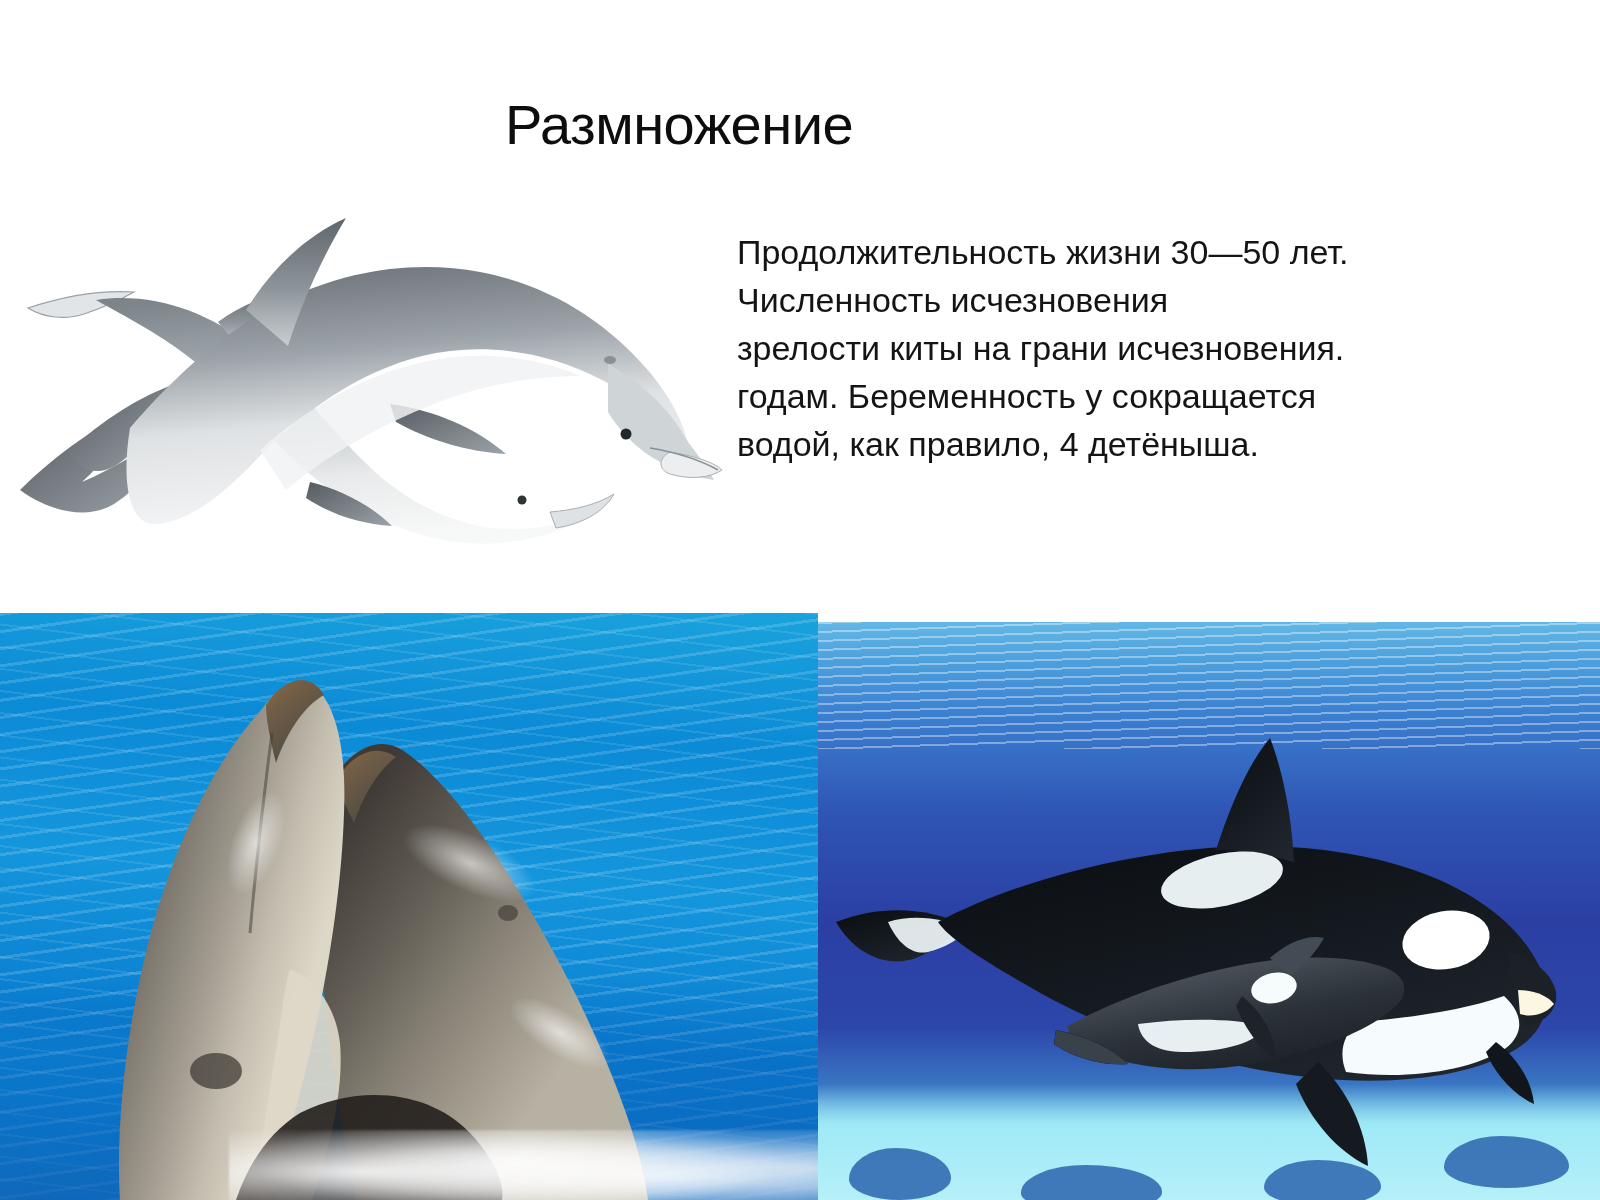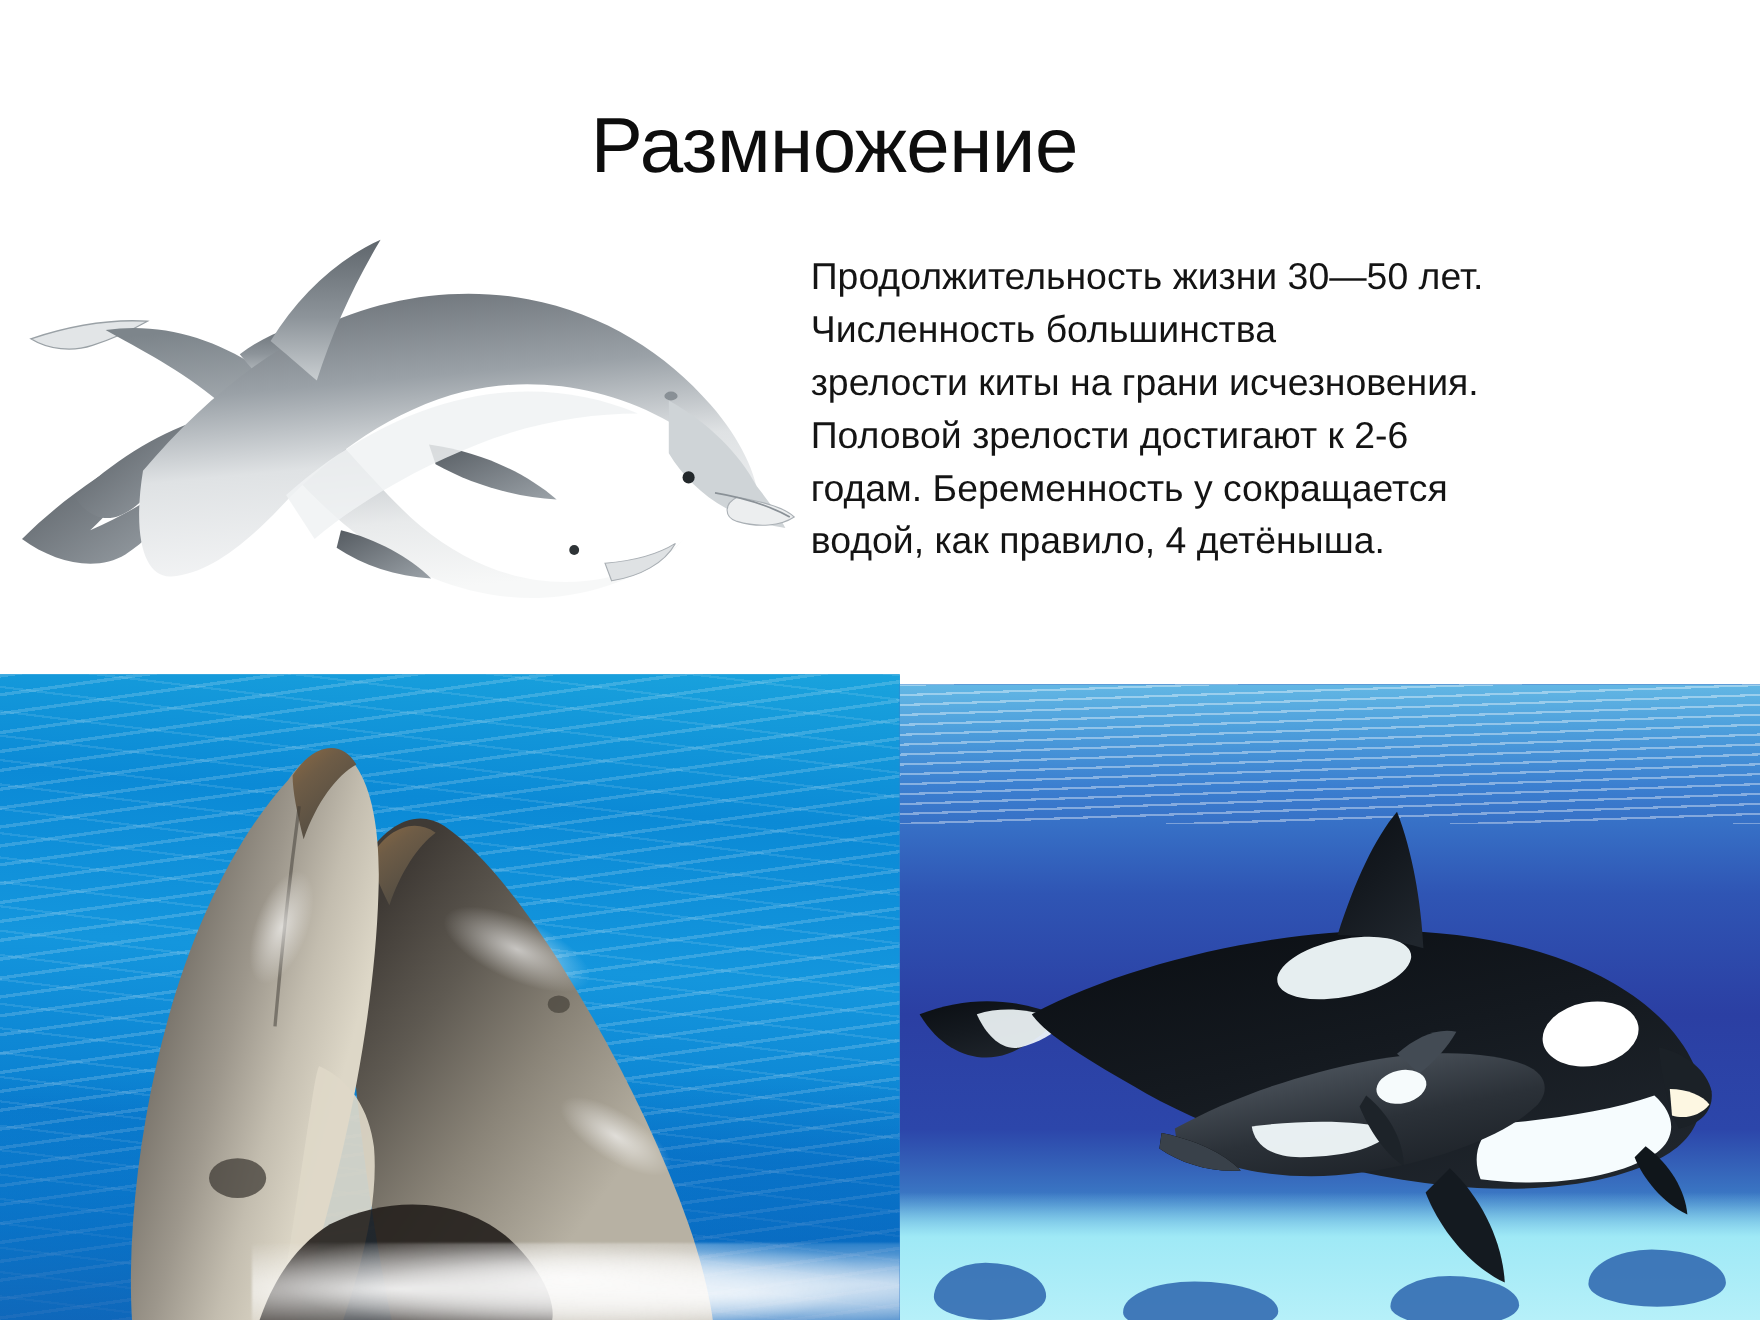--- a/index.html
+++ b/index.html
@@ -14,27 +14,26 @@
     position:relative;
     width:1600px; height:1200px;
     background:#ffffff;
   }
 
   
   .slide-title {
     position:absolute;
     left:505px; top:96px;
     width:700px;
-    font-size:71px;
+    font-size:56px;
     font-weight:400;
     line-height:1.05;
     letter-spacing:-0.5px;
     color:#0d0d0d;
     white-space:nowrap;
-    margin-left:32px;
   }
 
   
   .body-text {
     position:absolute;
     left:737px; top:228px;
     width:680px;
     font-size:34px;
     line-height:48px;
     color:#141414;
@@ -119,23 +118,22 @@
 </style>
 </head>
 <body>
 
 <div class="slide">
 
   <h1 class="slide-title">Размножение</h1>
 
   <div class="body-text">
     <p>Продолжительность жизни 30—50 лет.</p>
-    <p>Численность большинства</p>
+    <p>Численность исчезновения</p>
     <p>зрелости киты на грани исчезновения.</p>
-    <p>Половой зрелости достигают к 2-6</p>
     <p>годам. Беременность у сокращается</p>
     <p>водой, как правило, 4 детёныша.</p>
   </div>
 
   <div class="illus">
     <svg viewBox="0 0 715 400" preserveAspectRatio="xMidYMid meet">
       <defs>
         <linearGradient id="gDorsal" x1="0" y1="0" x2="0" y2="1">
           <stop offset="0%" stop-color="#5f666c"></stop>
           <stop offset="55%" stop-color="#8d949a"></stop>

